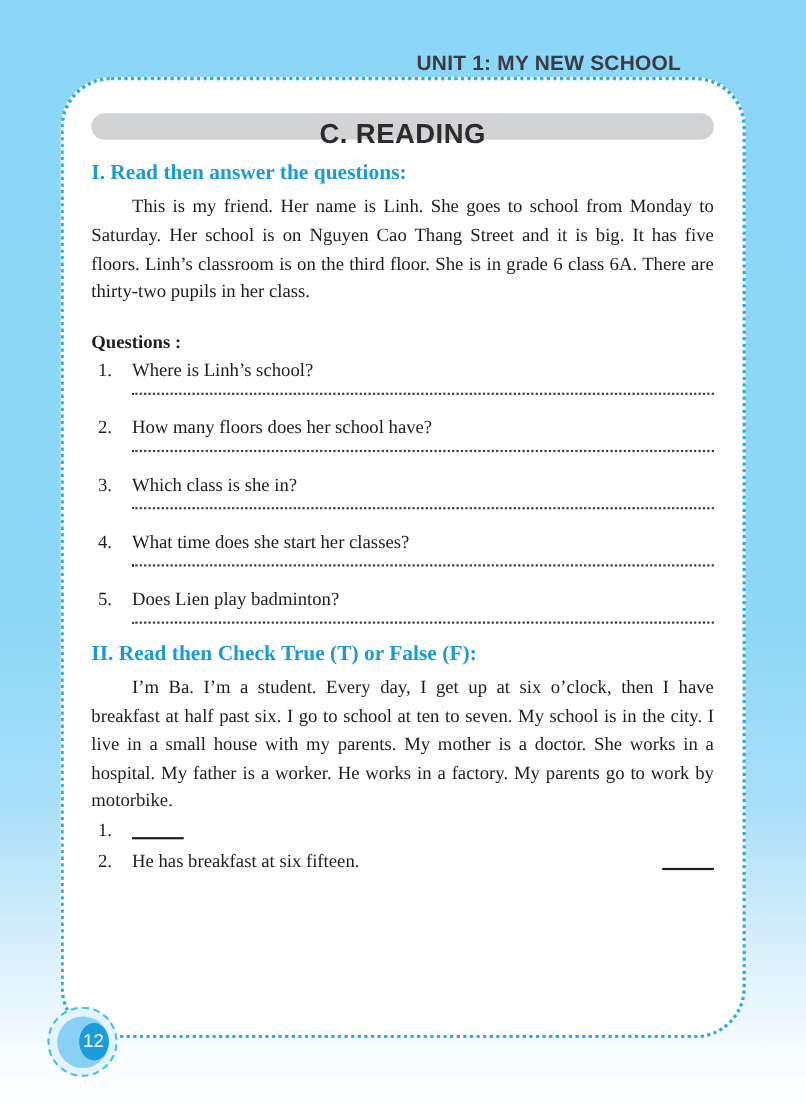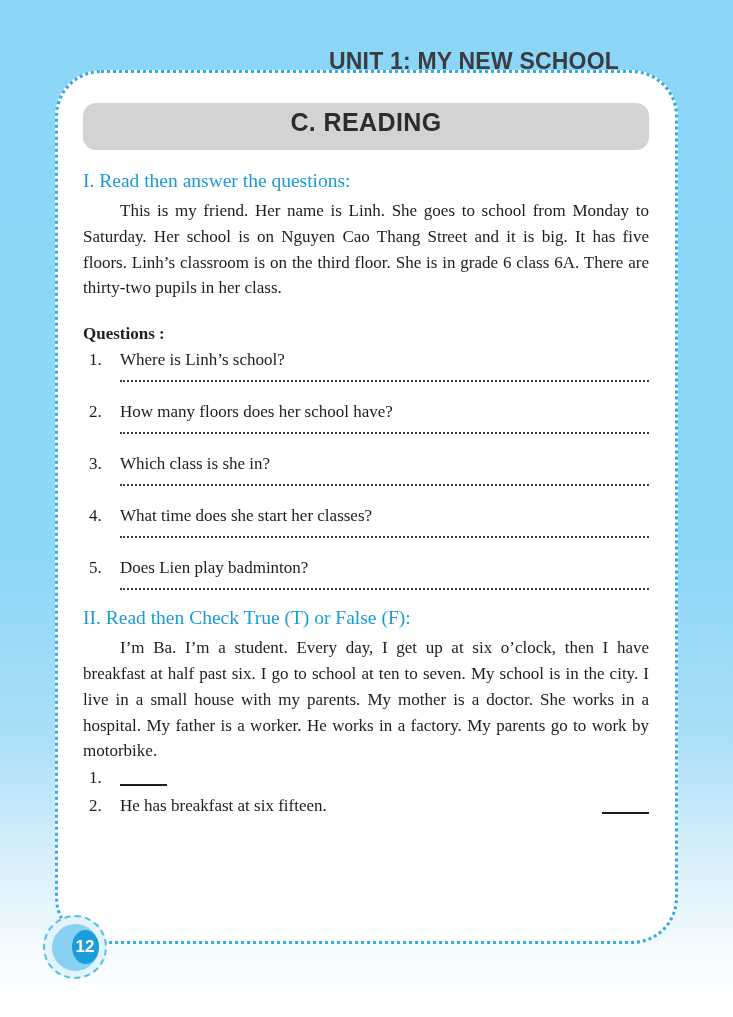--- a/index.html
+++ b/index.html
@@ -4,35 +4,35 @@
 <style>
   html,body{margin:0;padding:0;}
   .page{
     position:relative; width:733px; height:1017px; overflow:hidden;
     font-family:"Liberation Serif", serif;
     background:linear-gradient(180deg,#8bd5f6 0%,#8dd7f7 55%,#a9dff8 72%,#d9f0fb 85%,#f7fcff 94%,#ffffff 100%);
   }
   .unit-header{
     position:absolute; top:48px; right:114px;
     font-family:"Liberation Sans", sans-serif; font-weight:700;
-    font-size:23px; color:#3b3b40; letter-spacing:.2px;
+    font-size:19px; color:#3b3b40; letter-spacing:.2px;
   }
   .content-box{
     position:absolute; left:55px; top:70px; width:623px; height:874px;
     box-sizing:border-box; background:#ffffff;
     border:3px dotted #2face3; border-radius:46px;
     padding:30px 26px 0 25px; overflow:hidden;
   }
   .banner{
-    height:47px; line-height:39px; background:#d1d3d4; border-radius:13px;
+    height:24px; line-height:39px; background:#d1d3d4; border-radius:13px;
     text-align:center; font-family:"Liberation Sans", sans-serif;
     font-weight:700; font-size:25px; color:#2c2c2e; letter-spacing:.4px;
   }
   .sec-heading{
-    margin:20px 0 0 0; font-size:19.5px; font-weight:400; color:#189bd8;
+    margin:20px 0 0 0; font-size:19.5px; font-weight:700; color:#189bd8;
   }
   .sec-heading.second{ margin-top:8px; }
   .body-par{
     margin:6px 0 0 0; font-size:17px; line-height:25.8px;
     text-align:justify; text-indent:37px; color:#1d1d1f;
   }
   .questions-label{
     margin-top:20px; font-weight:700; font-size:17px; color:#1d1d1f; line-height:26px;
   }
   .q-row{ display:flex; line-height:26px; font-size:17px; color:#1d1d1f; }
@@ -51,21 +51,21 @@
     box-sizing:border-box; border-radius:50%;
     border:2px dashed #53bdea; background:#e4f4fc;
     display:flex; align-items:center; justify-content:center; z-index:2;
   }
   .badge-mid{
     width:47px; height:47px; border-radius:50%; background:#88d1f2;
     display:flex; align-items:center; justify-content:center;
   }
   .badge-inner{
     width:34px; height:34px; border-radius:50%; background:#1b9ddb;
-    color:#ffffff; font-family:"Liberation Sans", sans-serif; font-weight:700;
+    color:#ffffff; font-family:"Liberation Sans", sans-serif; font-weight:400;
     font-size:17px; display:flex; align-items:center; justify-content:center;margin-left:20px;
   }
   .footer-site{
     position:absolute; left:104px; top:945px; z-index:2;
     font-family:"Liberation Sans", sans-serif; font-weight:700;
     font-size:15.5px; color:#3e3f4a; letter-spacing:.2px;
   }
 </style>
 </head>
 <body>

